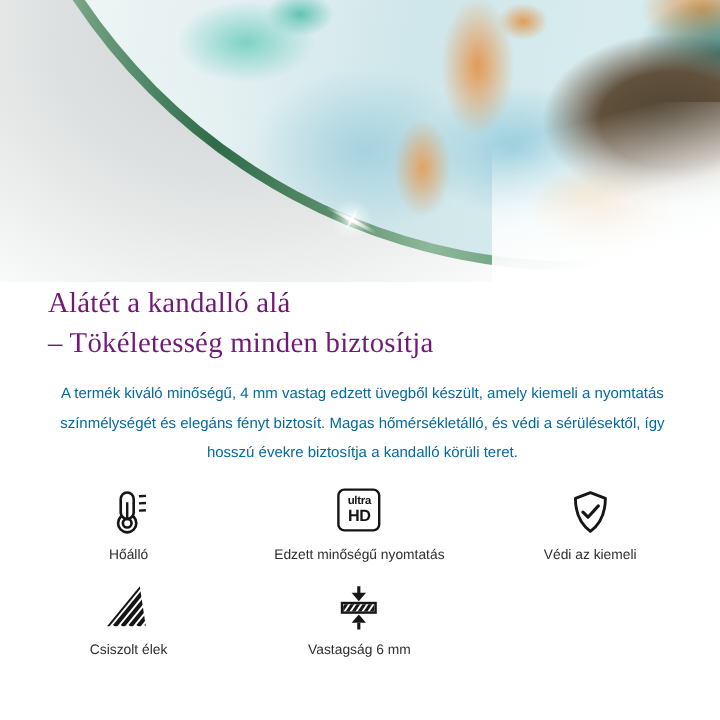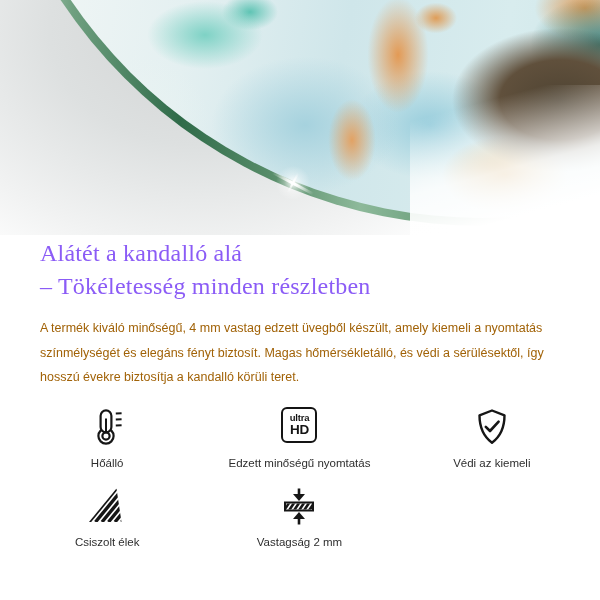--- a/index.html
+++ b/index.html
@@ -53,26 +53,26 @@
   .sparkle::after  { width:22px; height:2px;   transform:translate(-50%,-50%) rotate(-62deg); }
   .sparkle .glow {
     position:absolute; inset:0;
     background: radial-gradient(circle at 50% 50%,
       rgba(255,255,255,.95) 0%, rgba(255,255,255,.35) 28%, rgba(255,255,255,0) 55%);
   }
   
   .content { padding:0 40px; }
   .title {
     font-family:"Liberation Serif", serif; font-weight:400;
-    font-size:24px; line-height:33px; color:#8b5cf6;
+    font-size:24px; line-height:33px; color:#701a75;
     letter-spacing:.2px; margin:2px 0 0;
   }
   .desc {
     margin:13px 0 0; width:524px;
-    font-size:12.5px; line-height:24.5px; color:#a16207;
+    font-size:12.5px; line-height:24.5px; color:#0369a1;text-align:center;
   }
   
   .features {
     margin:17px 0 0 -29px; width:577px;
     display:grid; grid-template-columns:repeat(3,1fr); row-gap:17px;
   }
   .cell { display:flex; flex-direction:column; align-items:center; }
   .icon-box { height:42px; display:flex; align-items:flex-start; justify-content:center; }
   .cell .label { margin-top:8px; font-size:11.5px; color:#2e2e2e; white-space:nowrap;text-align:right; }
   .uhd {
@@ -95,21 +95,21 @@
     <div class="fade"></div>
     <div class="sparkle">
         <div class="glow"></div>
       </div>
   </div>
 
   <div class="content">
 
     <h1 class="title">
       <div>Alátét a kandalló alá</div>
-      <div>– Tökéletesség minden részletben</div>
+      <div>– Tökéletesség minden biztosítja</div>
     </h1>
 
     <p class="desc">A termék kiváló minőségű, 4 mm vastag edzett üvegből készült, amely kiemeli a nyomtatás színmélységét és elegáns fényt biztosít. Magas hőmérsékletálló, és védi a sérülésektől, így hosszú évekre biztosítja a kandalló körüli teret.</p>
 
     <div class="features">
 
       <div class="cell">
         <div class="icon-box">
           <svg class="fi" width="40" height="40" viewBox="0 0 40 40">
             <circle cx="19" cy="29" r="7.6" fill="none" stroke="#161616" stroke-width="2.2"></circle>
@@ -182,18 +182,18 @@
               <line x1="9" y1="26" x2="17" y2="14"></line>
               <line x1="14" y1="26" x2="22" y2="14"></line>
               <line x1="19" y1="26" x2="27" y2="14"></line>
               <line x1="24" y1="26" x2="32" y2="14"></line>
               <line x1="29" y1="26" x2="37" y2="14"></line>
             </g>
             <polygon points="14,33 26,33 20,26" fill="#161616"></polygon>
             <line x1="20" y1="33" x2="20" y2="38.5" stroke="#161616" stroke-width="2.6"></line>
           </svg>
         </div>
-        <div class="label">Vastagság 2 mm</div>
+        <div class="label">Vastagság 6 mm</div>
       </div>
 
     </div>
   </div>
 </div>
 
 </body></html>

